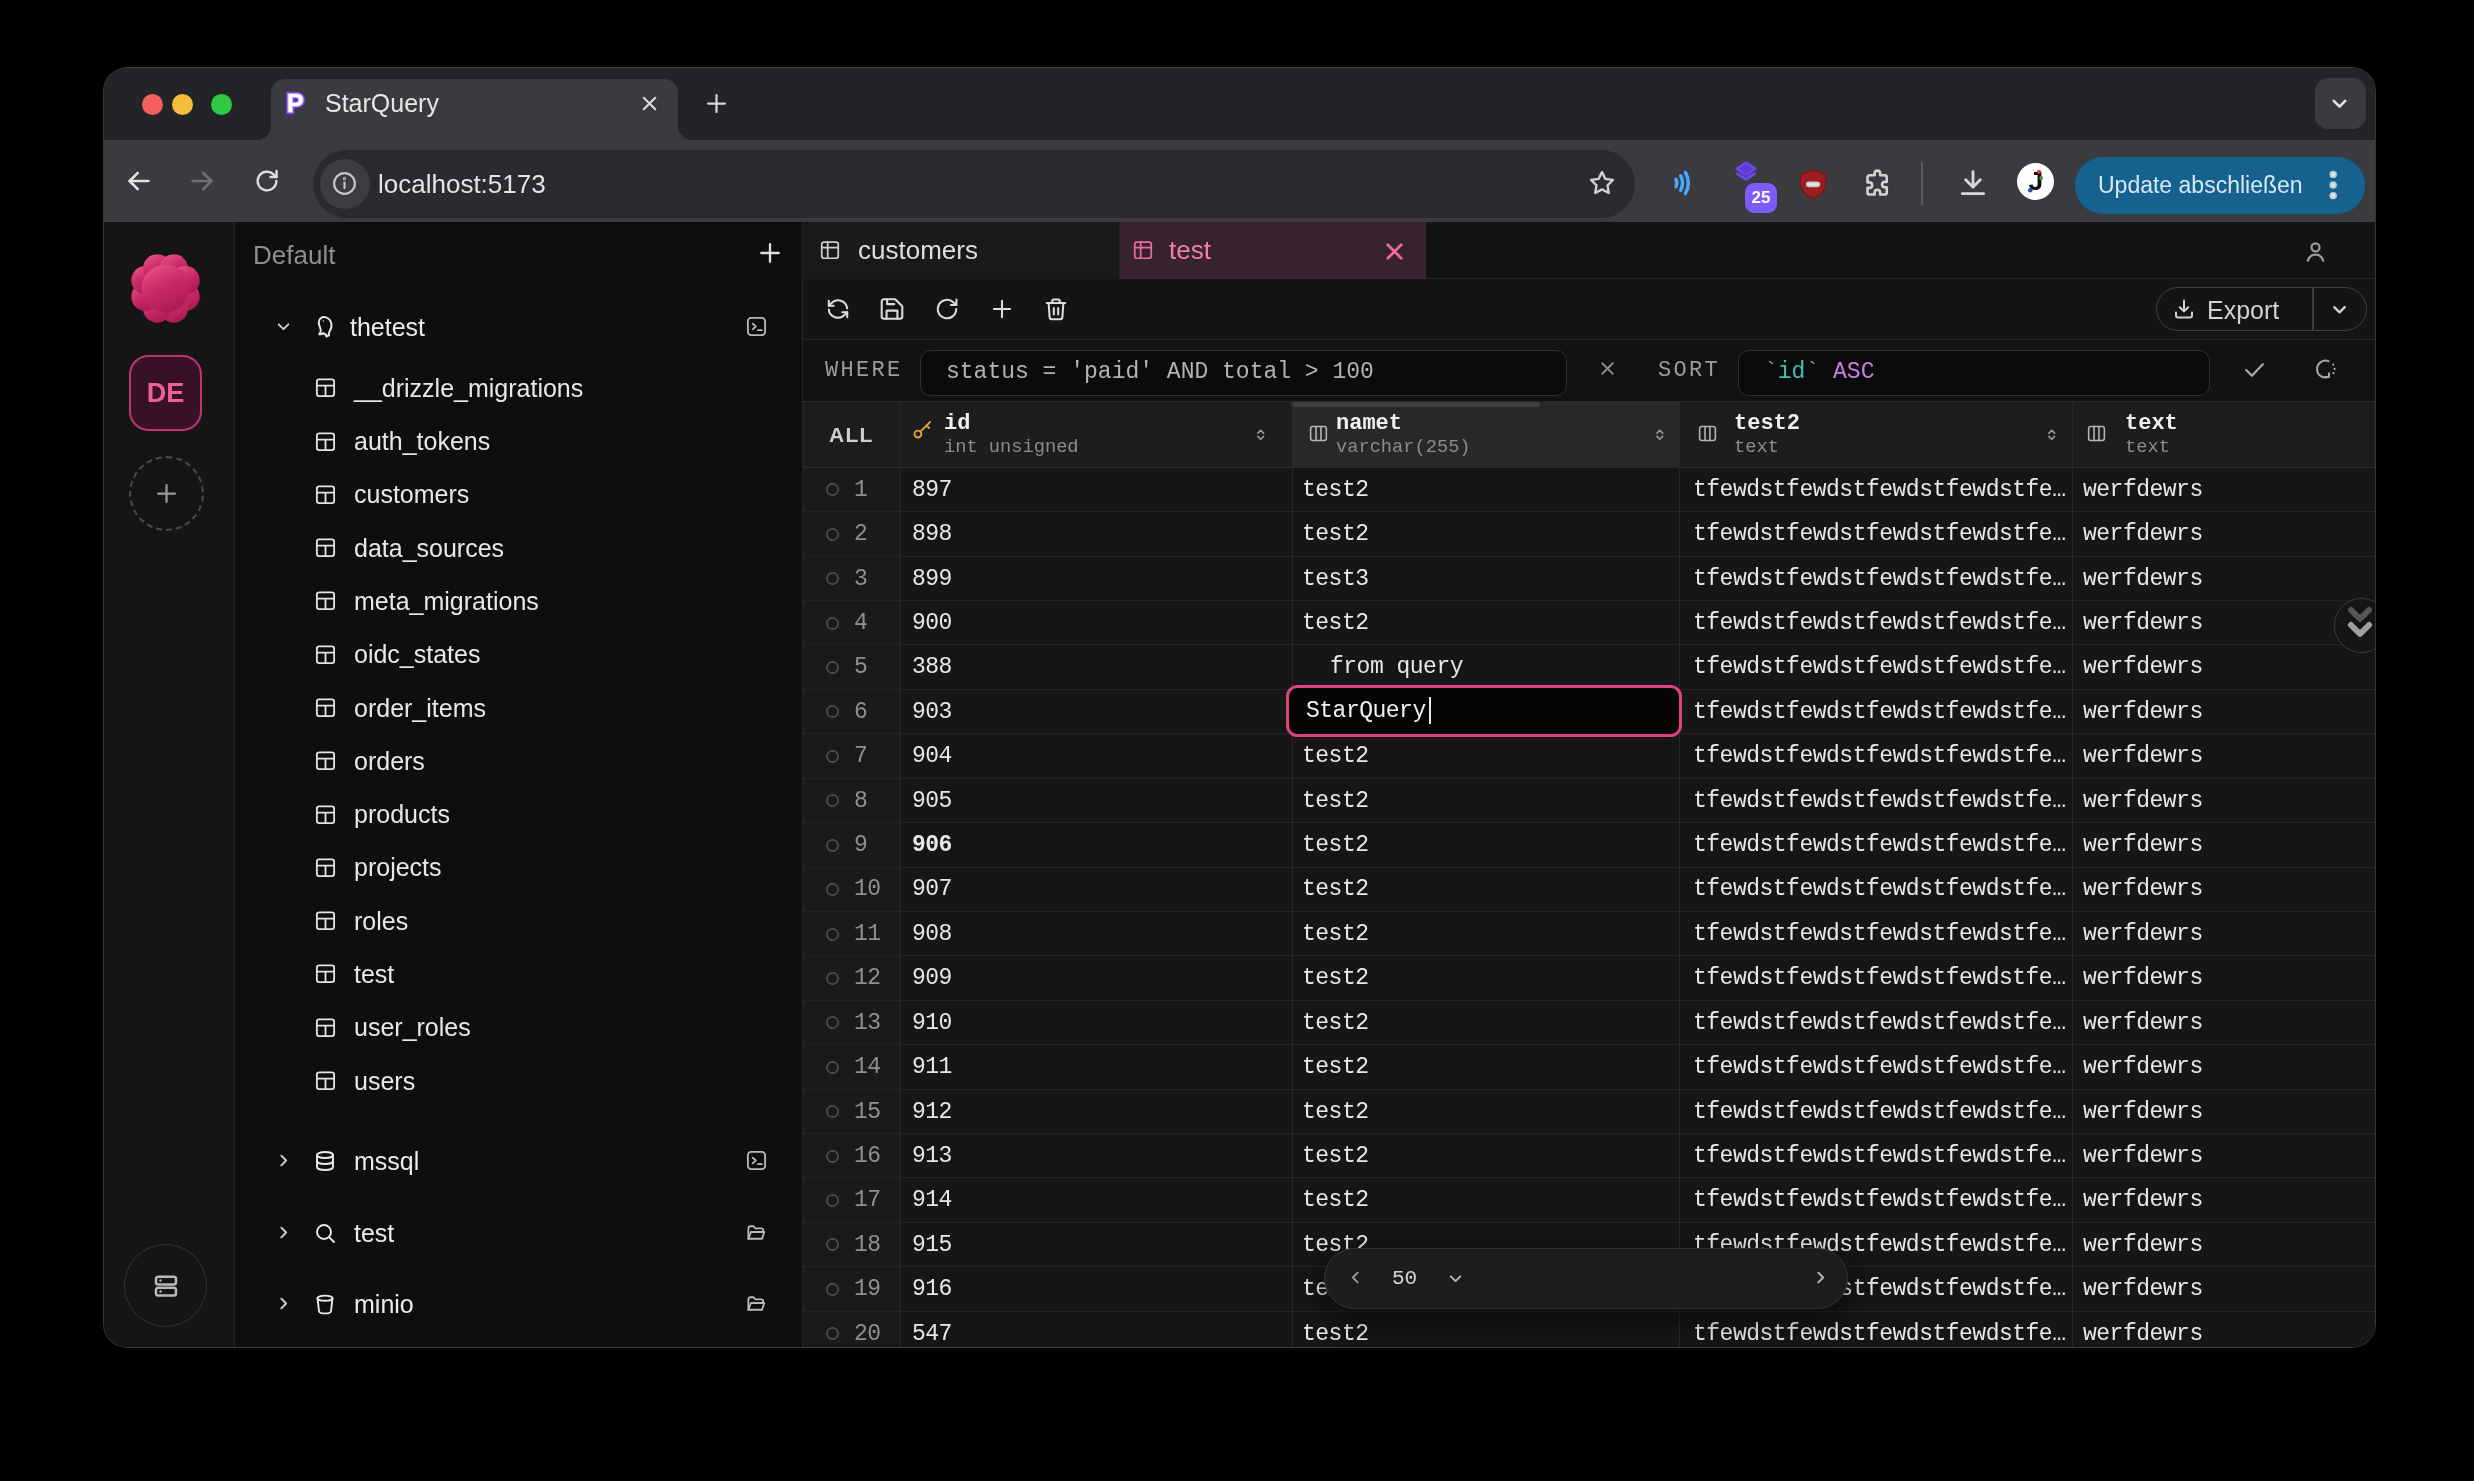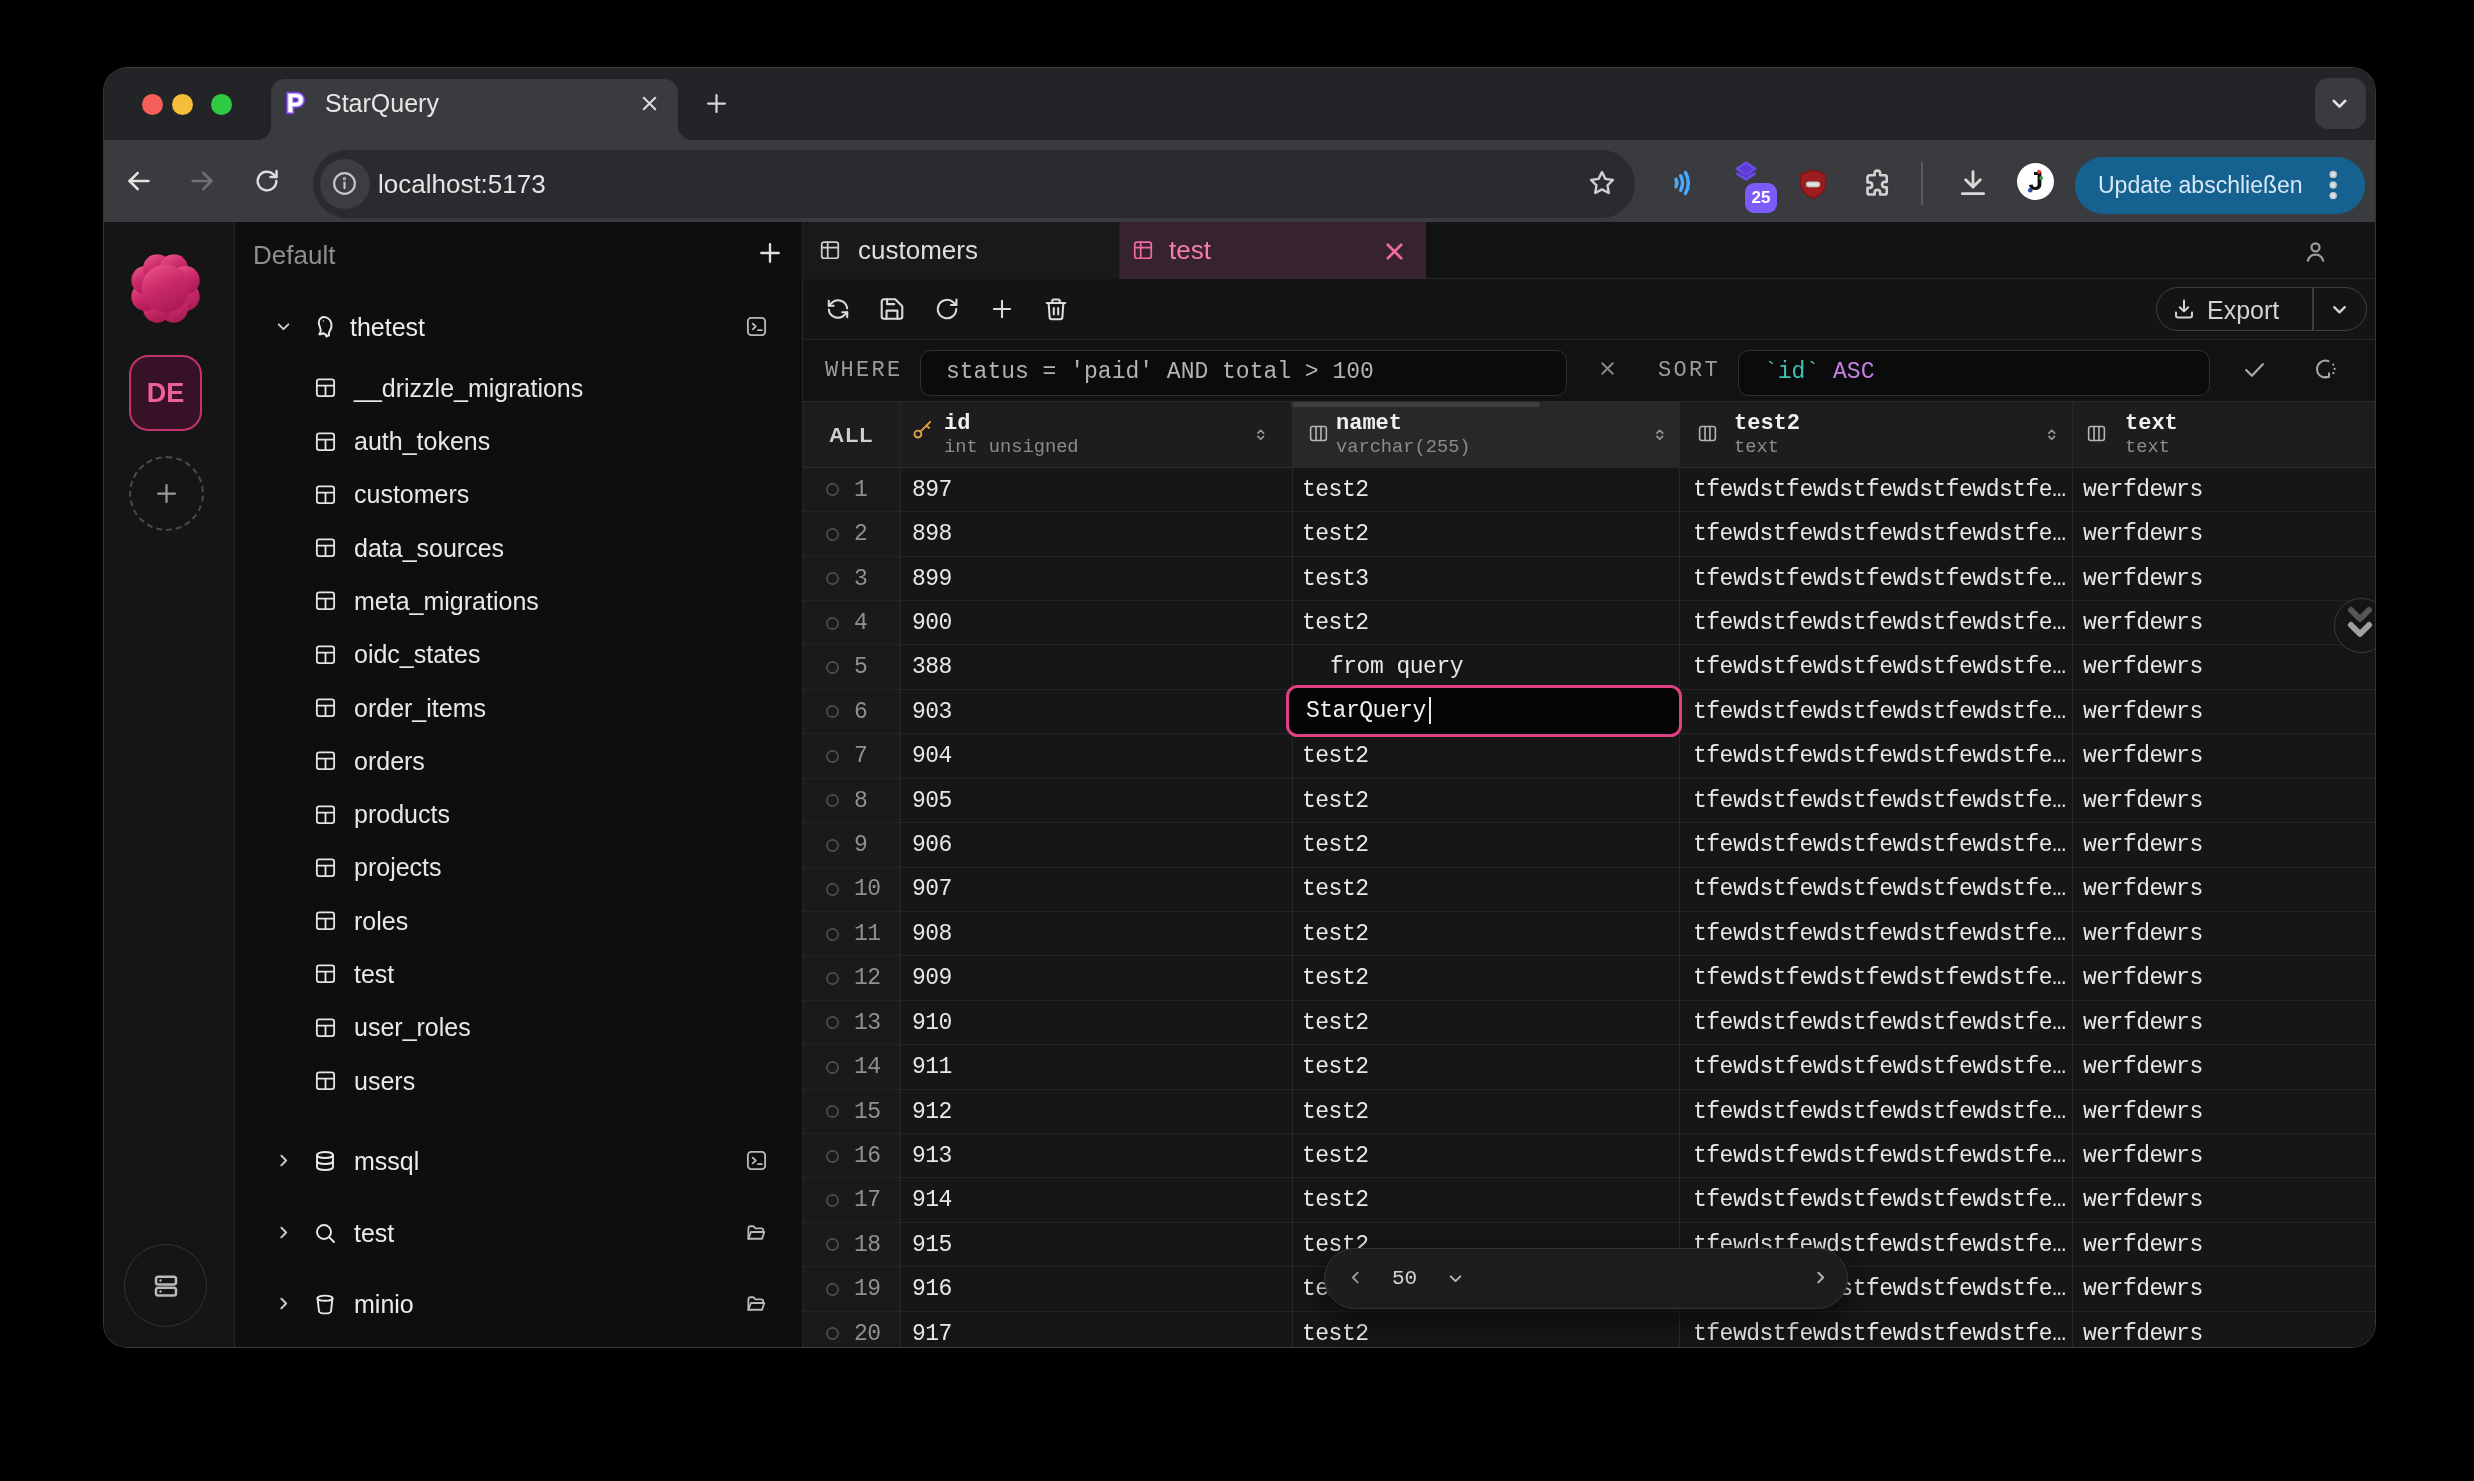--- a/index.html
+++ b/index.html
@@ -435,21 +435,21 @@
     <div class="mono" style="position:absolute;left:750px;top:711px;height:44px;line-height:44px;white-space:pre;font-size:23px;letter-spacing:-0.5px;color:#909090;">8</div>
     <div class="mono" style="position:absolute;left:808px;top:711px;height:44px;line-height:44px;white-space:pre;font-size:23px;letter-spacing:-0.5px;color:#e8e8e8;">905</div>
     <div class="mono" style="position:absolute;left:1198px;top:711px;height:44px;line-height:44px;white-space:pre;font-size:23px;letter-spacing:-0.5px;color:#e8e8e8;">test2</div>
     <div class="mono" style="position:absolute;left:1589px;top:711px;height:44px;line-height:44px;white-space:pre;font-size:23px;letter-spacing:-0.5px;color:#e8e8e8;">tfewdstfewdstfewdstfewdstfe…</div>
     <div class="mono" style="position:absolute;left:1979px;top:711px;height:44px;line-height:44px;white-space:pre;font-size:23px;letter-spacing:-0.5px;color:#e8e8e8;">werfdewrs</div>
     <div style="position:absolute;left:699px;top:799px;width:1572px;height:0.9px;background:#242424;"></div>
     <div style="position:absolute;left:721px;top:770px;width:15px;height:15px;"><svg width="15" height="15" viewBox="0 0 24 24" fill="none" stroke="#4f4f4f" stroke-width="2.6" stroke-linecap="round" stroke-linejoin="round" style="">
         <circle cx="12" cy="12" r="9"></circle>
       </svg></div>
     <div class="mono" style="position:absolute;left:750px;top:755px;height:44px;line-height:44px;white-space:pre;font-size:23px;letter-spacing:-0.5px;color:#909090;">9</div>
-    <div class="mono" style="position:absolute;left:808px;top:755px;height:44px;line-height:44px;white-space:pre;font-size:23px;letter-spacing:-0.5px;color:#e8e8e8;">906</div>
+    <div class="mono" style="position:absolute;left:808px;top:755px;height:44px;line-height:44px;white-space:pre;font-size:23px;letter-spacing:-0.5px;color:#e8e8e8;font-weight:bold;">906</div>
     <div class="mono" style="position:absolute;left:1198px;top:755px;height:44px;line-height:44px;white-space:pre;font-size:23px;letter-spacing:-0.5px;color:#e8e8e8;">test2</div>
     <div class="mono" style="position:absolute;left:1589px;top:755px;height:44px;line-height:44px;white-space:pre;font-size:23px;letter-spacing:-0.5px;color:#e8e8e8;">tfewdstfewdstfewdstfewdstfe…</div>
     <div class="mono" style="position:absolute;left:1979px;top:755px;height:44px;line-height:44px;white-space:pre;font-size:23px;letter-spacing:-0.5px;color:#e8e8e8;">werfdewrs</div>
     <div style="position:absolute;left:699px;top:843px;width:1572px;height:0.9px;background:#242424;"></div>
     <div style="position:absolute;left:721px;top:814px;width:15px;height:15px;"><svg width="15" height="15" viewBox="0 0 24 24" fill="none" stroke="#4f4f4f" stroke-width="2.6" stroke-linecap="round" stroke-linejoin="round" style="">
         <circle cx="12" cy="12" r="9"></circle>
       </svg></div>
     <div class="mono" style="position:absolute;left:750px;top:799px;height:44px;line-height:44px;white-space:pre;font-size:23px;letter-spacing:-0.5px;color:#909090;">10</div>
     <div class="mono" style="position:absolute;left:808px;top:799px;height:44px;line-height:44px;white-space:pre;font-size:23px;letter-spacing:-0.5px;color:#e8e8e8;">907</div>
     <div class="mono" style="position:absolute;left:1198px;top:799px;height:44px;line-height:44px;white-space:pre;font-size:23px;letter-spacing:-0.5px;color:#e8e8e8;">test2</div>
@@ -533,21 +533,21 @@
       </svg></div>
     <div class="mono" style="position:absolute;left:750px;top:1199px;height:44px;line-height:44px;white-space:pre;font-size:23px;letter-spacing:-0.5px;color:#909090;">19</div>
     <div class="mono" style="position:absolute;left:808px;top:1199px;height:44px;line-height:44px;white-space:pre;font-size:23px;letter-spacing:-0.5px;color:#e8e8e8;">916</div>
     <div class="mono" style="position:absolute;left:1198px;top:1199px;height:44px;line-height:44px;white-space:pre;font-size:23px;letter-spacing:-0.5px;color:#e8e8e8;">test2</div>
     <div class="mono" style="position:absolute;left:1589px;top:1199px;height:44px;line-height:44px;white-space:pre;font-size:23px;letter-spacing:-0.5px;color:#e8e8e8;">tfewdstfewdstfewdstfewdstfe…</div>
     <div class="mono" style="position:absolute;left:1979px;top:1199px;height:44px;line-height:44px;white-space:pre;font-size:23px;letter-spacing:-0.5px;color:#e8e8e8;">werfdewrs</div>
     <div style="position:absolute;left:721px;top:1258px;width:15px;height:15px;"><svg width="15" height="15" viewBox="0 0 24 24" fill="none" stroke="#4f4f4f" stroke-width="2.6" stroke-linecap="round" stroke-linejoin="round" style="">
         <circle cx="12" cy="12" r="9"></circle>
       </svg></div>
     <div class="mono" style="position:absolute;left:750px;top:1244px;height:44px;line-height:44px;white-space:pre;font-size:23px;letter-spacing:-0.5px;color:#909090;">20</div>
-    <div class="mono" style="position:absolute;left:808px;top:1244px;height:44px;line-height:44px;white-space:pre;font-size:23px;letter-spacing:-0.5px;color:#e8e8e8;">917</div>
+    <div class="mono" style="position:absolute;left:808px;top:1244px;height:44px;line-height:44px;white-space:pre;font-size:23px;letter-spacing:-0.5px;color:#e8e8e8;">547</div>
     <div class="mono" style="position:absolute;left:1198px;top:1244px;height:44px;line-height:44px;white-space:pre;font-size:23px;letter-spacing:-0.5px;color:#e8e8e8;">test2</div>
     <div class="mono" style="position:absolute;left:1589px;top:1244px;height:44px;line-height:44px;white-space:pre;font-size:23px;letter-spacing:-0.5px;color:#e8e8e8;">tfewdstfewdstfewdstfewdstfe…</div>
     <div class="mono" style="position:absolute;left:1979px;top:1244px;height:44px;line-height:44px;white-space:pre;font-size:23px;letter-spacing:-0.5px;color:#e8e8e8;">werfdewrs</div>
     <div style="position:absolute;left:796px;top:334px;width:0.9px;height:945px;background:#272727;"></div>
     <div style="position:absolute;left:1188px;top:334px;width:0.9px;height:945px;background:#272727;"></div>
     <div style="position:absolute;left:1575px;top:334px;width:0.9px;height:945px;background:#272727;"></div>
     <div style="position:absolute;left:1968px;top:334px;width:0.9px;height:945px;background:#272727;"></div>
     <div style="position:absolute;left:1182px;top:617px;width:396px;height:52px;background:#050505;border:3.6px solid #dd4181;border-radius:11.5px;"></div>
     <div class="mono" style="position:absolute;left:1202px;top:619px;height:48px;line-height:48px;white-space:pre;font-size:23px;letter-spacing:-0.5px;color:#f2f2f2;">StarQuery</div>
     <div style="position:absolute;left:1325px;top:629px;width:2.2px;height:27px;background:#e8e8e8;"></div>

